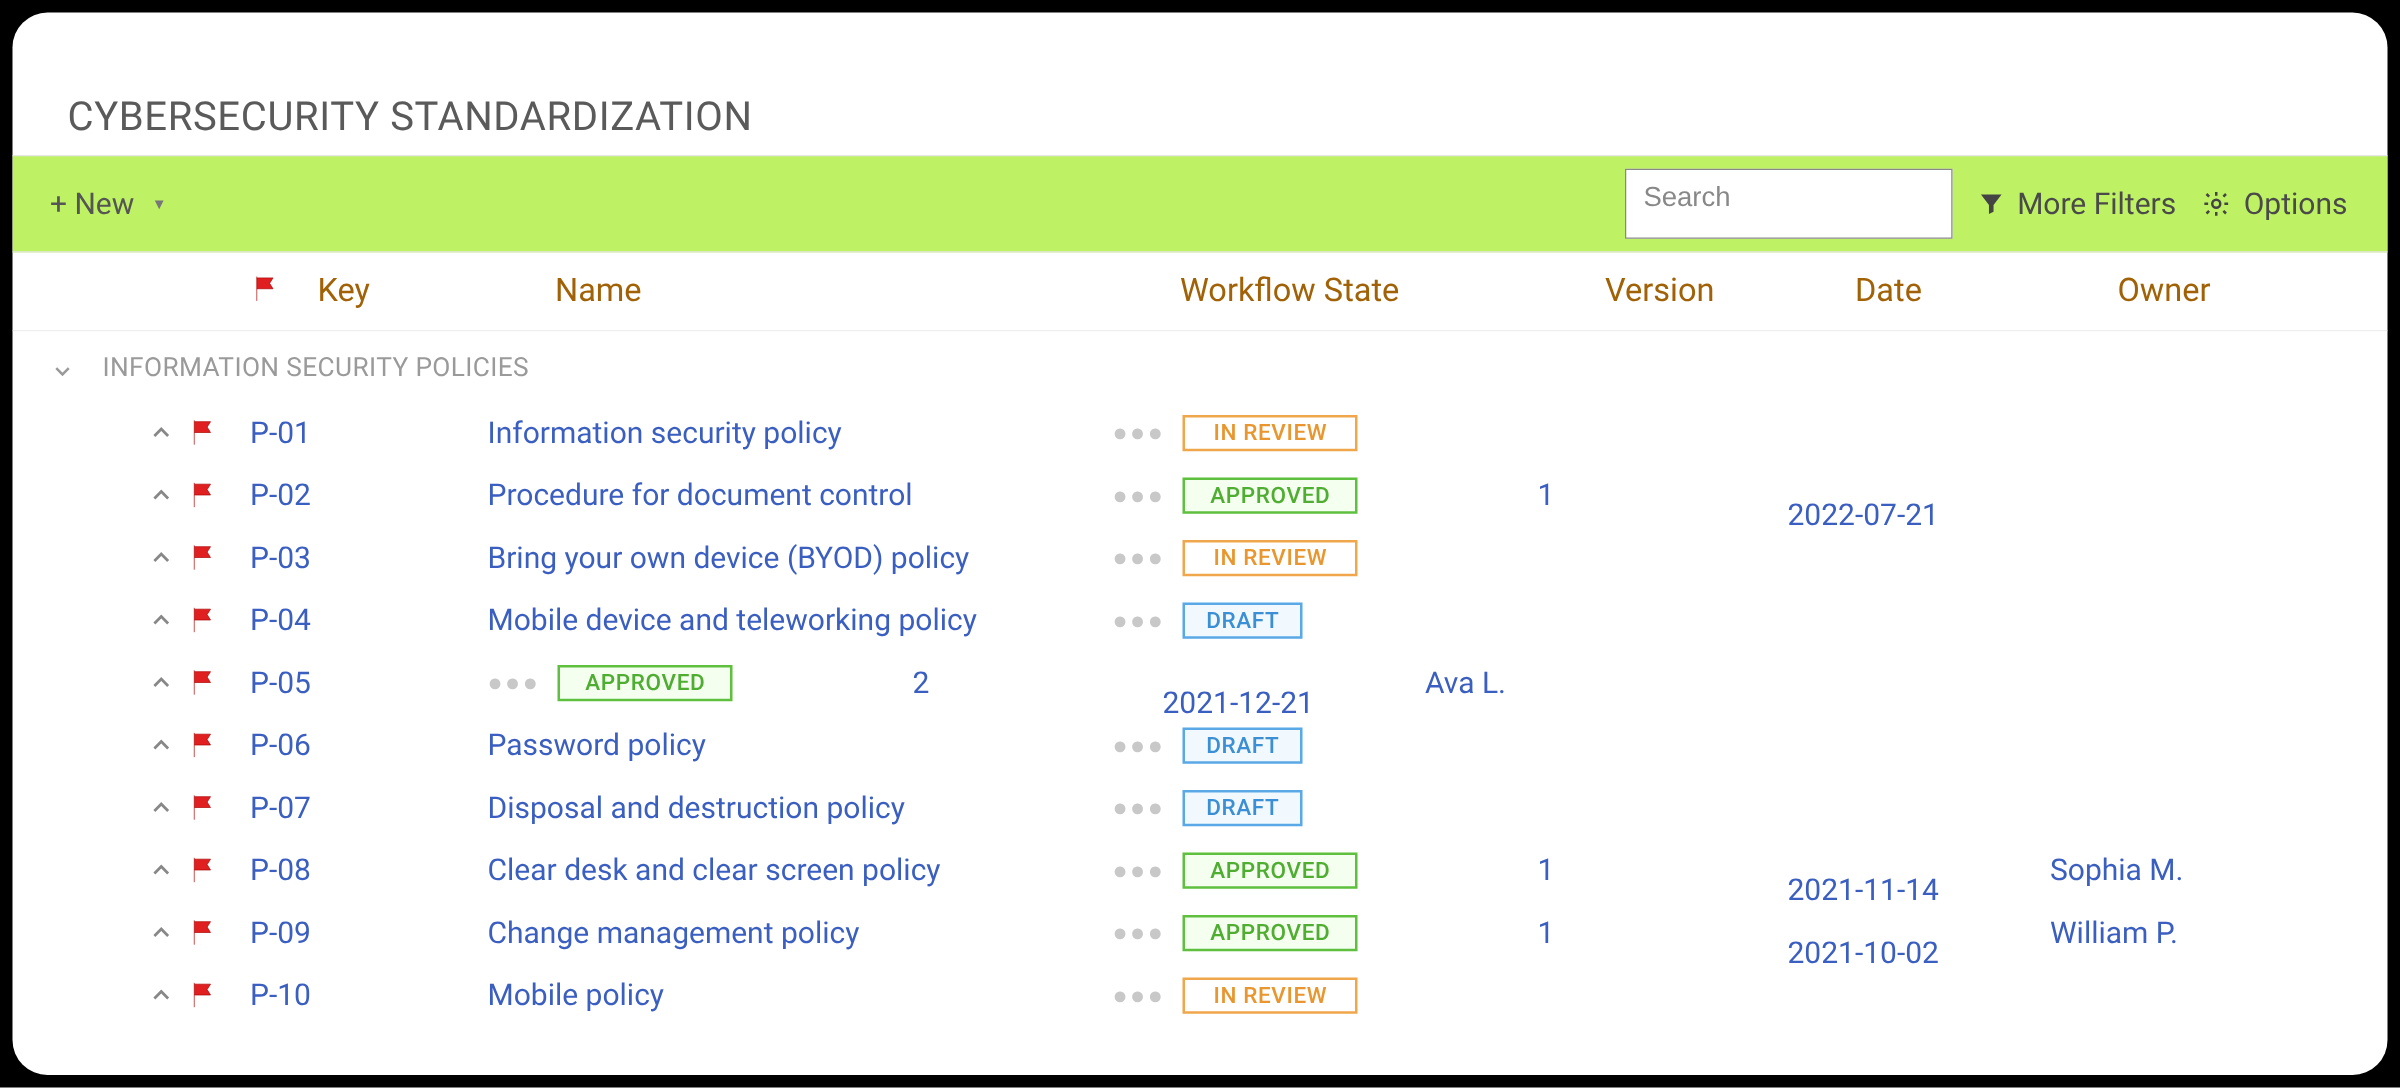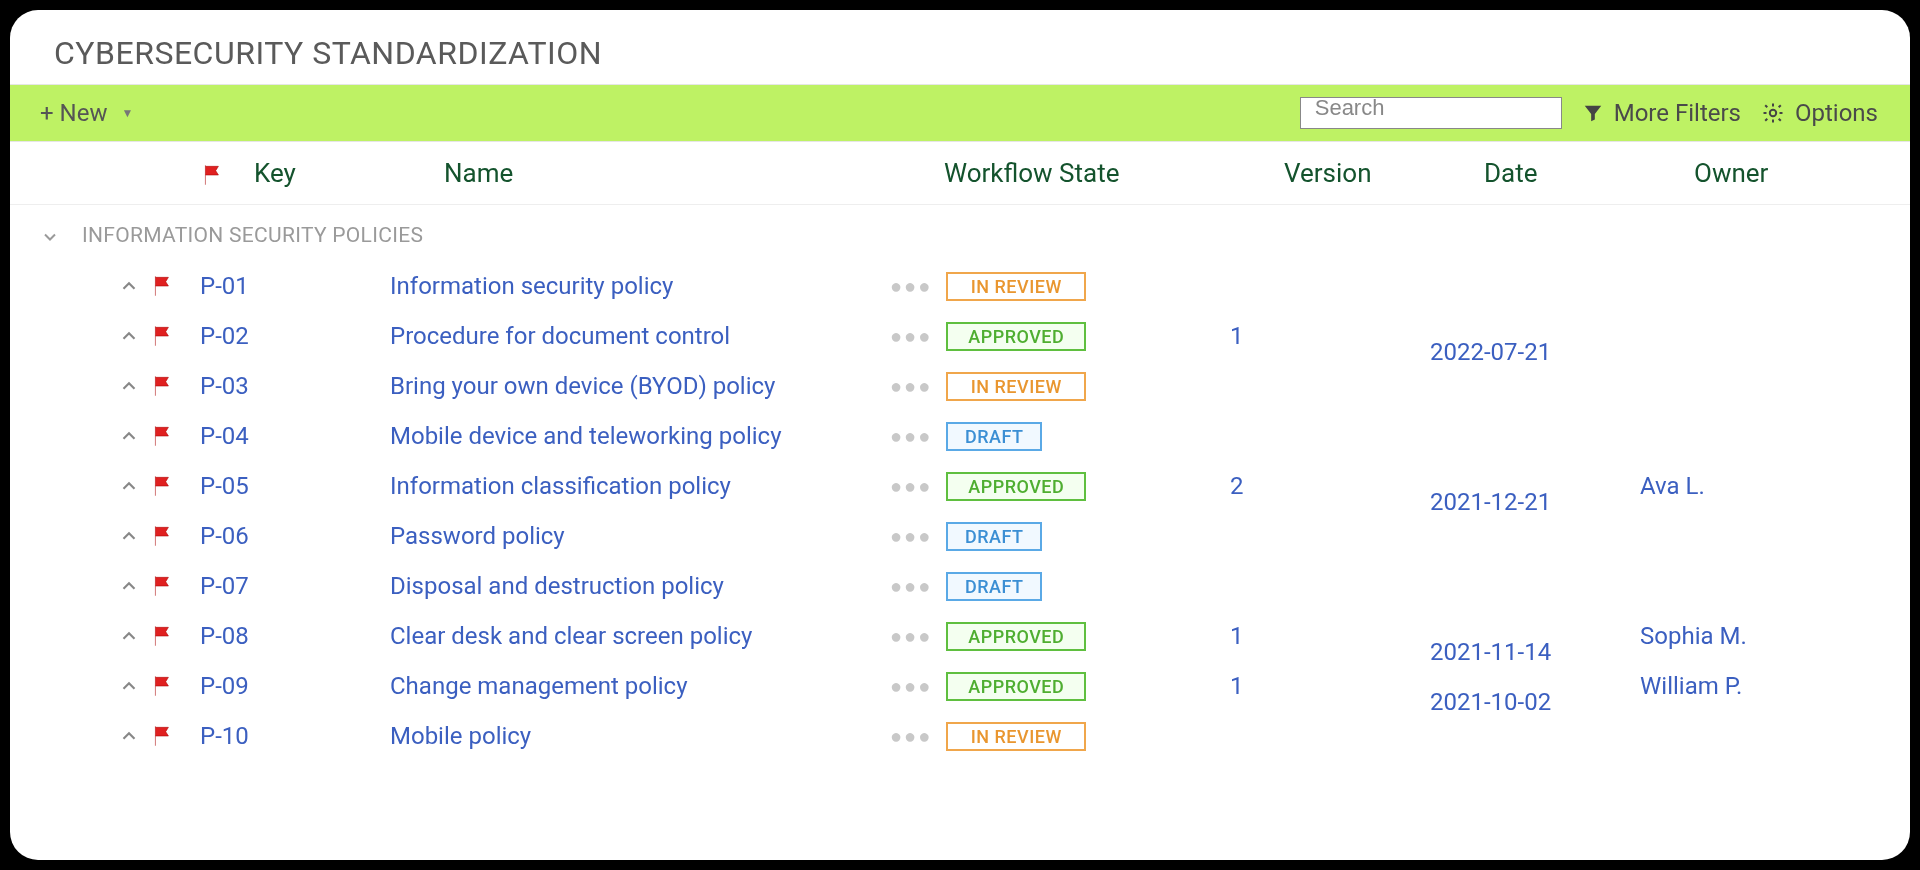--- a/index.html
+++ b/index.html
@@ -20,20 +20,21 @@
     overflow: hidden;
     display: flex;
     flex-direction: column;
   }
   .title-bar {
     padding: 24px 44px 12px 44px;
     font-size: 32px;
     font-weight: 400;
     color: #5a5a5a;
     letter-spacing: 0.5px;
+    margin-top: 40px;
   }
   .toolbar {
     background: #bef264;
     border-top: 1px solid #e6e6e6;
     border-bottom: 1px solid #e6e6e6;
     display: flex;
     align-items: center;
     padding: 10px 32px 10px 22px;
     gap: 20px;
   }
@@ -49,21 +50,21 @@
   .new-btn .caret {
     font-size: 12px;
     color: #777;
   }
   .spacer { flex: 1; }
   .search-box {
     display: flex;
     align-items: center;
     border: 1.5px solid #888;
     background: #fff;
-    height: 32px;
+    height: 56px;
     width: 262px;
     padding: 0 10px 10px 14px;
   }
   .search-box input {
     border: none;
     outline: none;
     font-size: 22px;
     color: #555;
     flex: 1;
     background: transparent;
@@ -73,25 +74,25 @@
     display: flex;
     align-items: center;
     gap: 10px;
     font-size: 24px;
     color: #4a4a4a;
     cursor: pointer;
   }
   .icon-svg { display: block; }
   .table-header {
     display: flex;
-    align-items: flex-end;
+    align-items: flex-start;
     padding: 16px 0 16px 0;
     border-bottom: 1px solid #eee;
     font-size: 26px;
-    color: #14532d;
+    color: #a16207;
   }
   .col-expand-lg { width: 190px; }
   .col-flag { width: 54px; display:flex; align-items:center; }
   .col-key { width: 190px; }
   .col-name { width: 500px; }
   .col-state { width: 340px; }
   .col-version { width: 200px; }
   .col-date { width: 210px; }
   .col-owner { flex: 1; padding-right: 30px; }
   .group-header {
@@ -302,21 +303,20 @@
           <svg class="chev-sm" width="22" height="22" viewBox="0 0 24 24" fill="none" stroke="#888" stroke-width="2.4">
             <polyline points="6 15 12 9 18 15"></polyline>
           </svg>
         </div>
         <div class="col-flag-sm">
           <svg class="flag-svg" width="26" height="26" viewBox="0 0 24 24" fill="#e02020" stroke="#a00" stroke-width="0.5">
             <path d="M5 3v18M5 4h12l-2.5 4L17 12H5"></path>
           </svg>
         </div>
         <div class="col-key-sm link">P-05</div>
-        <div class="col-name-sm link">Information classification policy</div>
         <div class="col-state-sm">
           <span class="dots">●●●</span>
           <span class="badge badge-approved">APPROVED</span>
         </div>
         <div class="col-version-sm link">2</div>
         <div class="col-date-sm link">2021-12-21</div>
         <div class="col-owner-sm link">Ava L.</div>
       </div>
       <div class="row">
         <div class="col-expand-sm">

